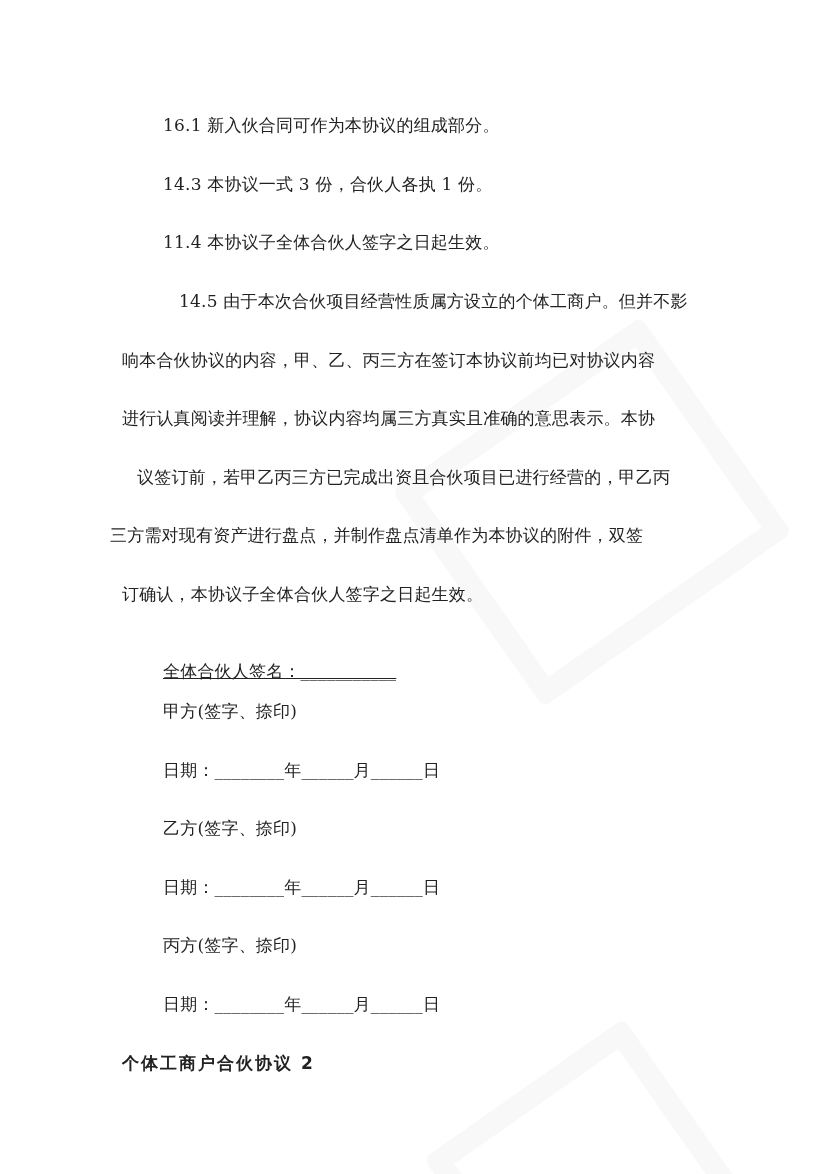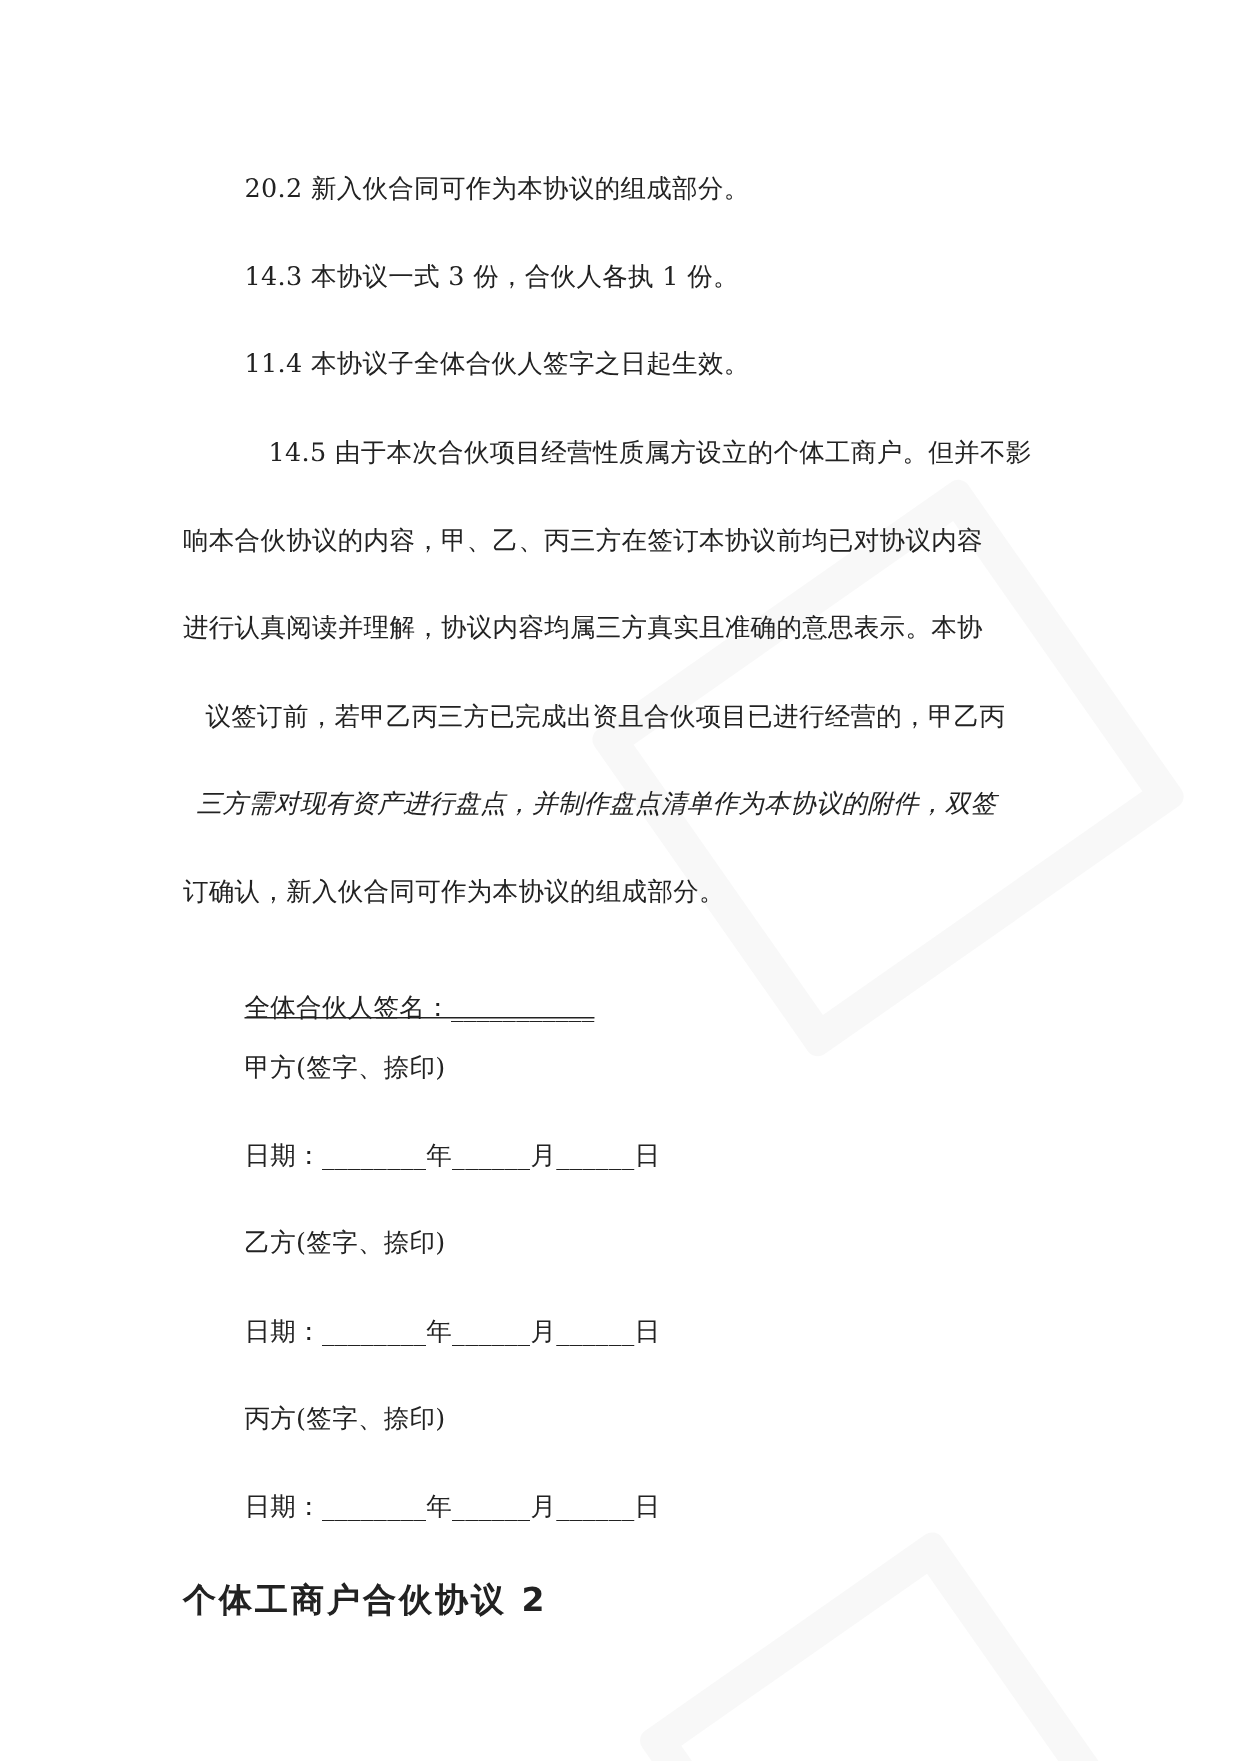--- a/index.html
+++ b/index.html
@@ -3,39 +3,39 @@
   <meta charset="utf-8">
   <style>
     html, body { margin: 0; padding: 0; background: #ffffff; }
     body { width: 830px; height: 1174px; position: relative; overflow: hidden;
       font-family: "DejaVu Serif", "Liberation Serif", serif; color: #222; }
     .watermark { position: absolute; left: 440px; top: 380px; width: 260px; height: 220px;
       transform: rotate(-35deg); opacity: 0.06; border: 22px solid #888; border-radius: 8px; }
     .watermark2 { position: absolute; left: 460px; top: 1070px; width: 200px; height: 160px;
       transform: rotate(-35deg); opacity: 0.06; border: 22px solid #888; border-radius: 8px; }
     .line { position: absolute; font-size: 17px; white-space: nowrap; letter-spacing: 0.2px; }
-    .heading { position: absolute; left: 122px; top: 1012px; font-size: 22px; font-weight: bold;
+    .heading { position: absolute; left: 122px; top: 1012px; font-size: 17px; font-weight: bold;
       font-family: "DejaVu Sans", "Liberation Sans", sans-serif; letter-spacing: 2px; }
   </style>
 </head>
 <body>
 
 <div class="watermark"></div>
 <div class="watermark2"></div>
 
-<div class="line" style="left:163px; top:114px;">20.2 新入伙合同可作为本协议的组成部分。</div>
+<div class="line" style="left:163px; top:114px;">16.1 新入伙合同可作为本协议的组成部分。</div>
 <div class="line" style="left:163px; top:173px;">14.3 本协议一式 3 份，合伙人各执 1 份。</div>
 <div class="line" style="left:163px; top:231px;">11.4 本协议子全体合伙人签字之日起生效。</div>
 
 <div class="line" style="left:163px; top:290px;margin-left:16px;">14.5 由于本次合伙项目经营性质属方设立的个体工商户。但并不影</div>
 <div class="line" style="left:122px; top:349px;">响本合伙协议的内容，甲、乙、丙三方在签订本协议前均已对协议内容</div>
 <div class="line" style="left:122px; top:407px;text-align:right;">进行认真阅读并理解，协议内容均属三方真实且准确的意思表示。本协</div>
 <div class="line" style="left:122px; top:466px;margin-left:15px;">议签订前，若甲乙丙三方已完成出资且合伙项目已进行经营的，甲乙丙</div>
-<div class="line" style="left:131px; top:524px;font-style:italic;">三方需对现有资产进行盘点，并制作盘点清单作为本协议的附件，双签</div>
-<div class="line" style="left:122px; top:583px;">订确认，新入伙合同可作为本协议的组成部分。</div>
+<div class="line" style="left:110px; top:524px;">三方需对现有资产进行盘点，并制作盘点清单作为本协议的附件，双签</div>
+<div class="line" style="left:122px; top:583px;">订确认，本协议子全体合伙人签字之日起生效。</div>
 
 <div class="line" style="left:163px; top:660px;text-decoration:underline;">全体合伙人签名：___________</div>
 <div class="line" style="left:163px; top:700px;">甲方(签字、捺印)</div>
 <div class="line" style="left:163px; top:759px;">日期：________年______月______日</div>
 <div class="line" style="left:163px; top:817px;">乙方(签字、捺印)</div>
 <div class="line" style="left:163px; top:876px;">日期：________年______月______日</div>
 <div class="line" style="left:163px; top:934px;">丙方(签字、捺印)</div>
 <div class="line" style="left:163px; top:993px;">日期：________年______月______日</div>
 
 <div class="heading" style="top:1052px;">个体工商户合伙协议 2</div>

